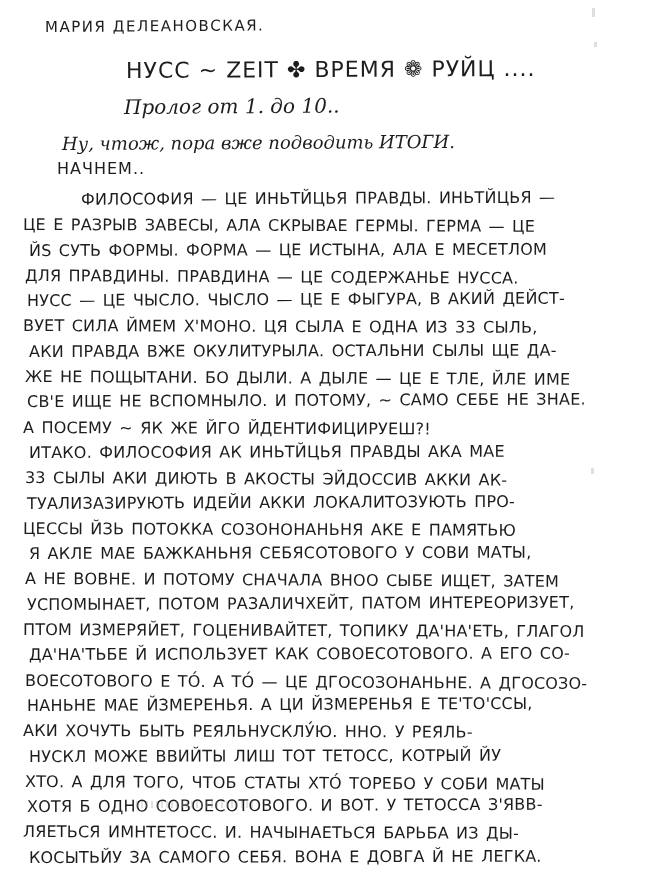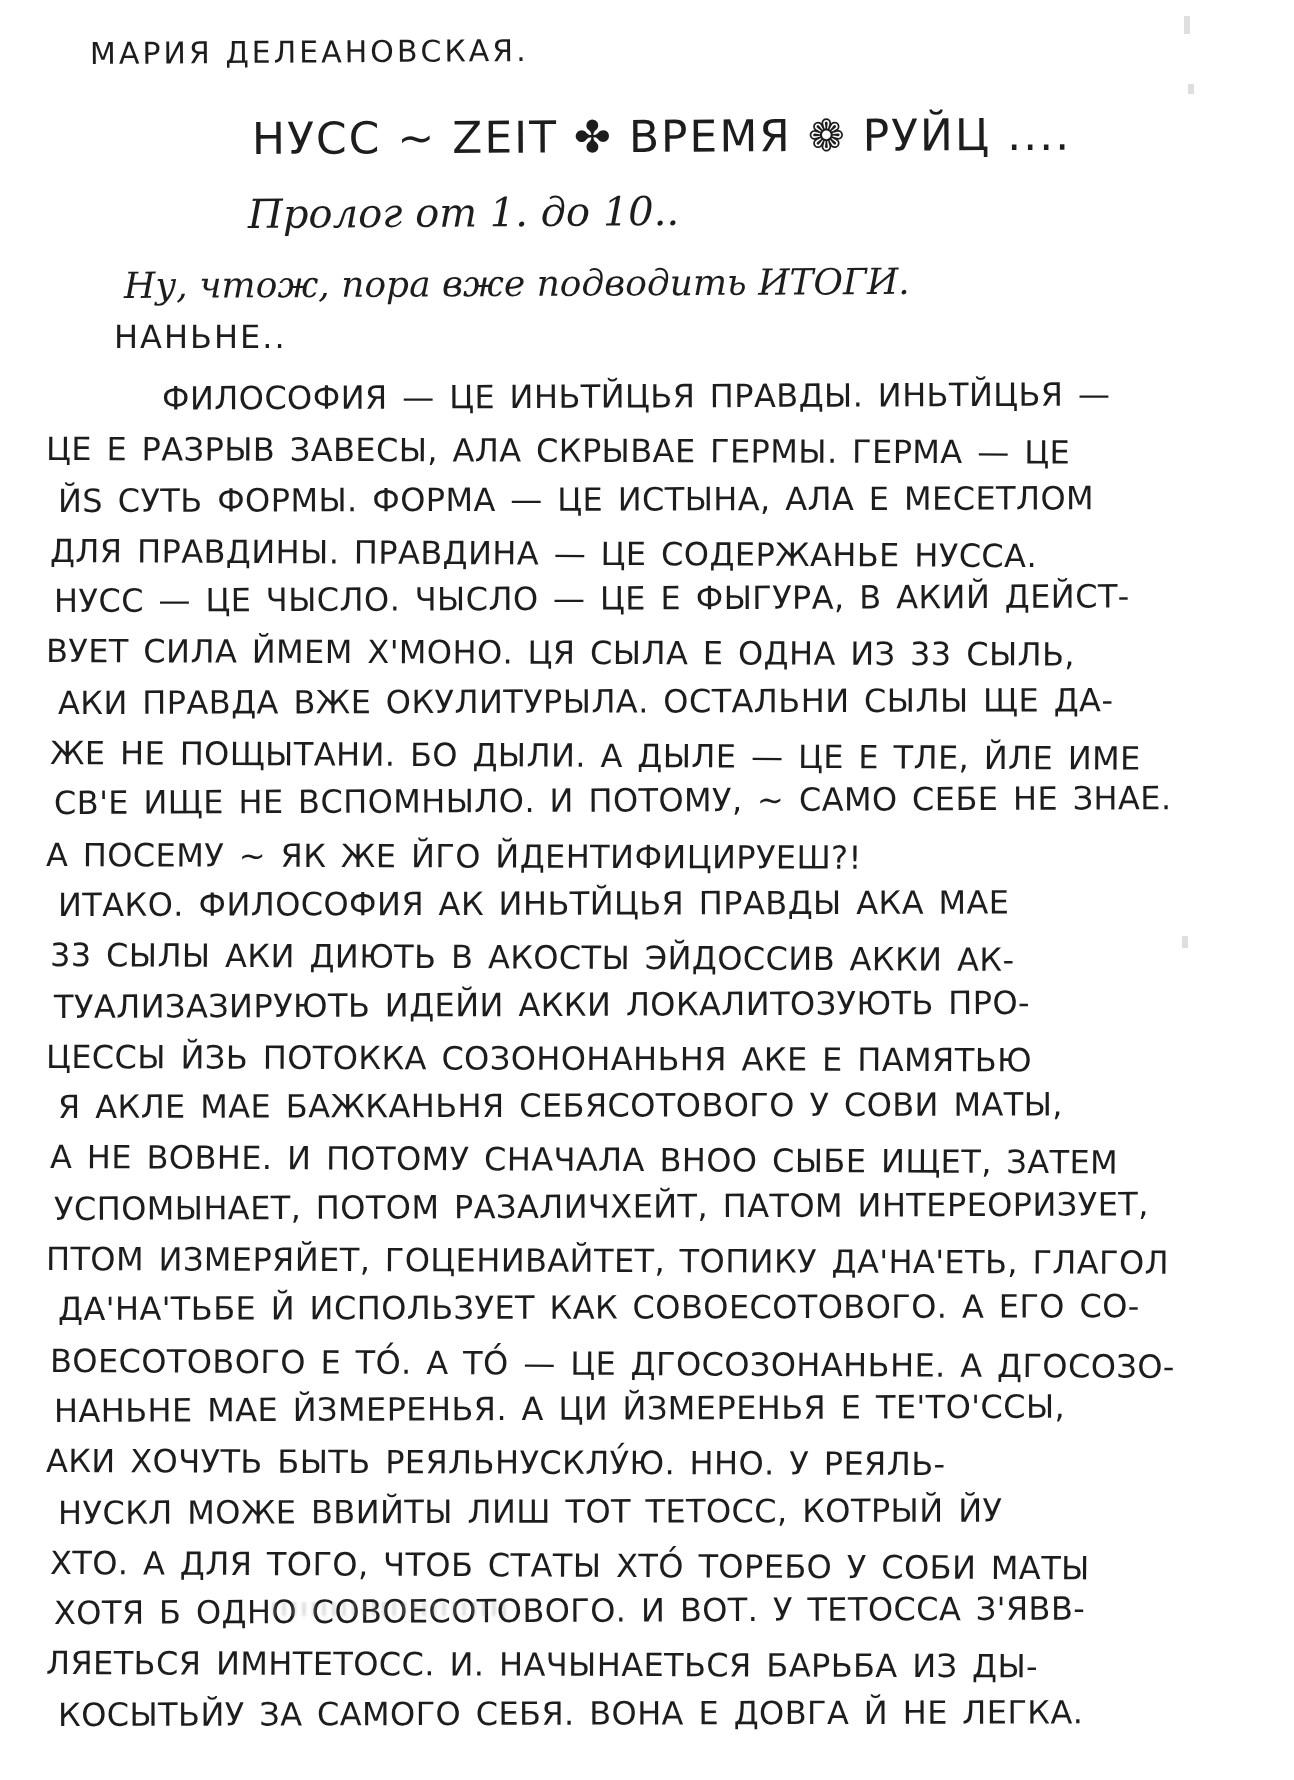--- a/index.html
+++ b/index.html
@@ -93,21 +93,21 @@
 <div class="page">
 
   <div class="author">МАРИЯ ДЕЛЕАНОВСКАЯ.</div>
 
   <div class="title">НУСС ~ ZEIT ✤ ВРЕМЯ ❁ РУЙЦ ....</div>
 
   <div class="subtitle">Пролог от 1. до 10..</div>
 
   <div class="opening">Ну, чтож, пора вже подводить ИТОГИ.</div>
 
-  <div class="begin">НАНЬНЕ..</div>
+  <div class="begin">НАЧНЕМ..</div>
 
   <div class="body-text">
     <div class="line indent">ФИЛОСОФИЯ — ЦЕ ИНЬТЙЦЬЯ ПРАВДЫ. ИНЬТЙЦЬЯ —</div>
     <div class="line">ЦЕ Е РАЗРЫВ ЗАВЕСЫ, АЛА СКРЫВАЕ ГЕРМЫ. ГЕРМА — ЦЕ</div>
     <div class="line">ЙЅ СУТЬ ФОРМЫ. ФОРМА — ЦЕ ИСТЫНА, АЛА Е МЕСЕТЛОМ</div>
     <div class="line">ДЛЯ ПРАВДИНЫ. ПРАВДИНА — ЦЕ СОДЕРЖАНЬЕ НУССА.</div>
     <div class="line">НУСС — ЦЕ ЧЫСЛО. ЧЫСЛО — ЦЕ Е ФЫГУРА, В АКИЙ ДЕЙСТ-</div>
     <div class="line">ВУЕТ СИЛА ЙМЕМ Х'МОНО. ЦЯ СЫЛА Е ОДНА ИЗ 33 СЫЛЬ,</div>
     <div class="line">АКИ ПРАВДА ВЖЕ ОКУЛИТУРЫЛА. ОСТАЛЬНИ СЫЛЫ ЩЕ ДА-</div>
     <div class="line">ЖЕ НЕ ПОЩЫТАНИ. БО ДЫЛИ. А ДЫЛЕ — ЦЕ Е ТЛЕ, ЙЛЕ ИМЕ</div>

